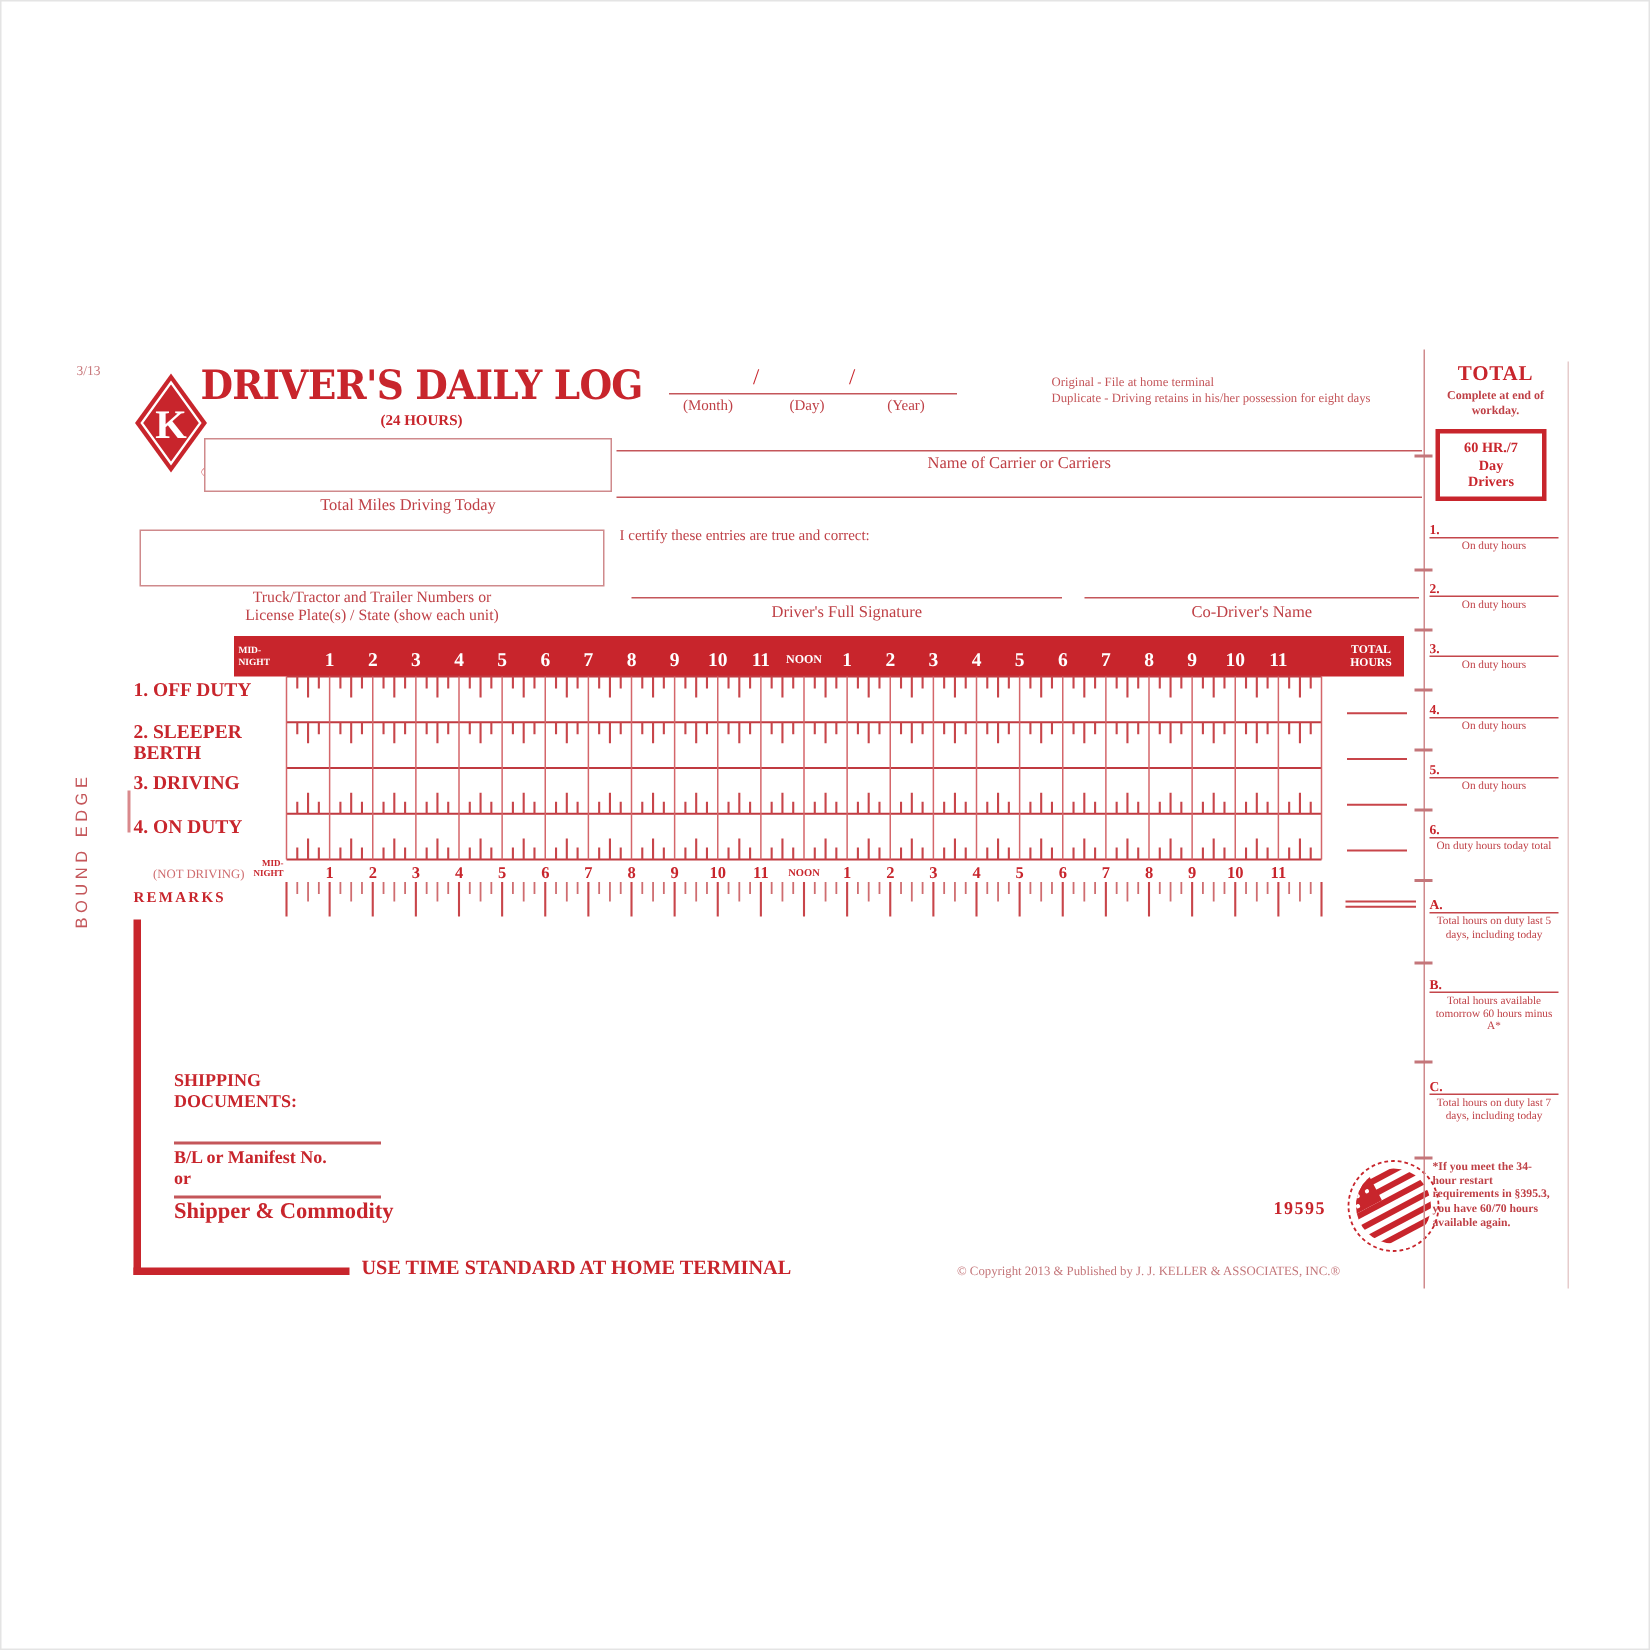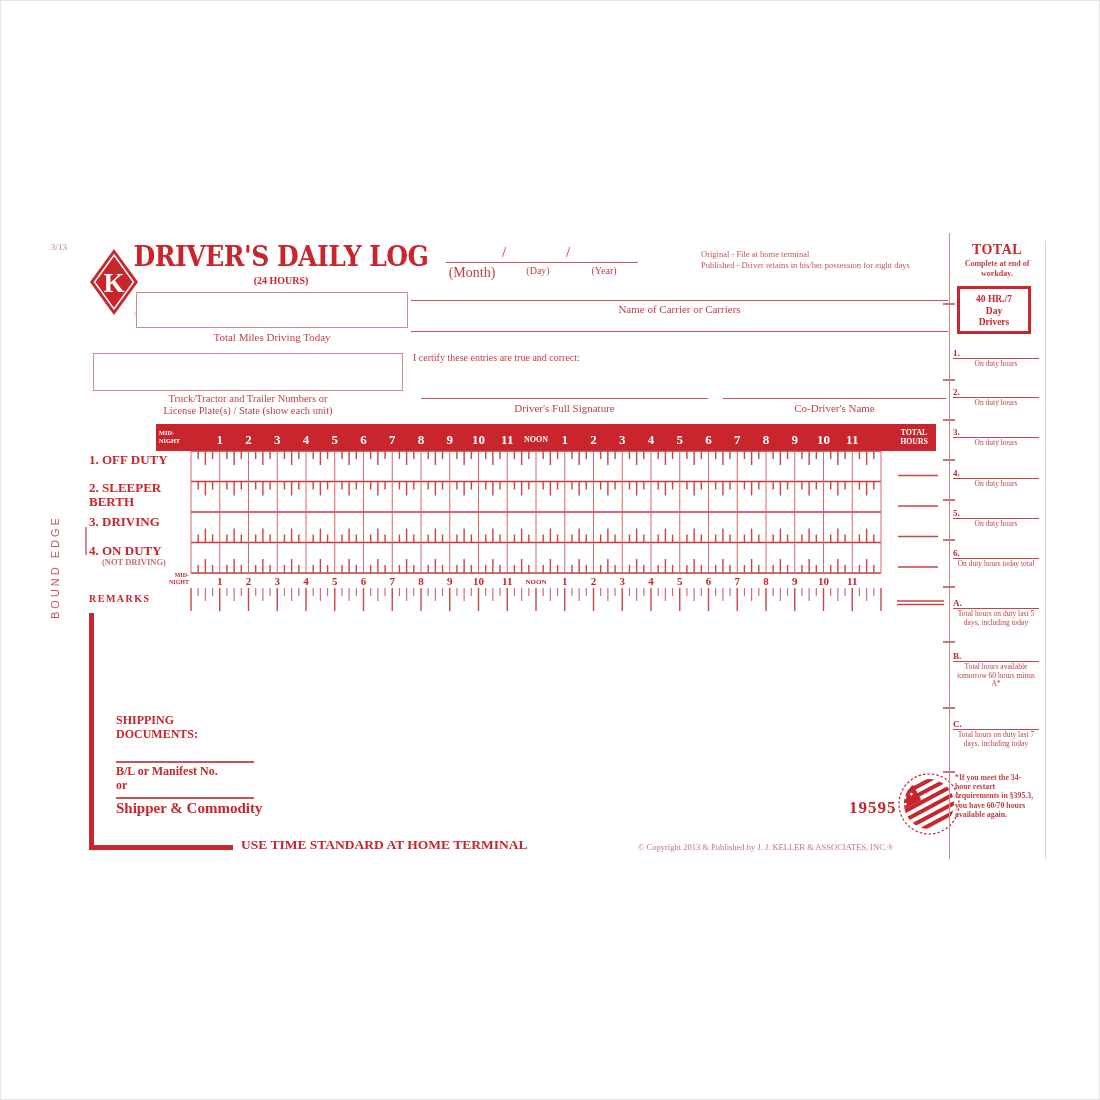--- a/index.html
+++ b/index.html
@@ -38,28 +38,28 @@
     </svg>
   </div>
 
   <div class="abs form-title ctr" style="left:130px;top:241px;width:300px;white-space:nowrap">DRIVER'S DAILY LOG</div>
   <div class="abs ctr" style="left:130px;top:274px;width:300px;font-size:10px;color:#c8252c;font-weight:bold">(24 HOURS)</div>
 
   <div class="abs" style="left:445px;top:242px;width:192px;height:36px">
     <div class="abs" style="left:0;top:19px;width:192px;height:1px;background:#c4565a"></div>
     <div class="abs" style="left:56px;top:1px;font-size:15px;color:#c8252c">/</div>
     <div class="abs" style="left:120px;top:1px;font-size:15px;color:#c8252c">/</div>
-    <div class="abs ctr lbl" style="left:-6px;top:22px;width:64px;font-size:14px">(Month)</div>
+    <div class="abs ctr lbl" style="left:-6px;top:22px;width:64px;font-size:10px">(Month)</div>
     <div class="abs ctr lbl" style="left:60px;top:22px;width:64px;font-size:10px">(Day)</div>
     <div class="abs ctr lbl" style="left:126px;top:22px;width:64px;font-size:10px">(Year)</div>
   </div>
 
   <div class="abs" style="left:700px;top:248px;font-size:8.5px;color:#c4565a;line-height:11px">
     <div>Original - File at home terminal</div>
-    <div>Published - Driver retains in his/her possession for eight days</div>
+    <div>Duplicate - Driving retains in his/her possession for eight days</div>
   </div>
 
   <div class="boxfield" style="left:135px;top:291px;width:272px;height:36px"></div>
   <div class="abs ctr lbl" style="left:135px;top:330px;width:272px">Total Miles Driving Today</div>
 
   <div class="hair" style="left:410px;top:299px;width:537px;background:#c4565a"></div>
   <div class="abs ctr lbl" style="left:410px;top:302px;width:537px">Name of Carrier or Carriers</div>
   <div class="abs" style="left:410px;top:282px;width:537px;height:17px"></div>
   <div class="hair" style="left:410px;top:330px;width:537px;background:#c4565a"></div>
   <div class="abs" style="left:410px;top:314px;width:537px;height:16px"></div>
@@ -73,21 +73,21 @@
   <div class="abs" style="left:420px;top:378px;width:287px;height:19px"></div>
   <div class="abs ctr lbl" style="left:420px;top:401px;width:287px">Driver's Full Signature</div>
   <div class="hair" style="left:722px;top:397px;width:223px;background:#c4565a"></div>
   <div class="abs" style="left:722px;top:378px;width:223px;height:19px"></div>
   <div class="abs ctr lbl" style="left:722px;top:401px;width:223px">Co-Driver's Name</div>
 
   <div class="abs" style="left:88px;top:450px;width:100px;height:124px" id="grid-row-labels">
       <div class="abs rowlab" style="left: 0px; top: 2px; width: 100px;">1. OFF DUTY</div>
       <div class="abs rowlab" style="left: 0px; top: 30px; width: 100px;">2. SLEEPER BERTH</div>
       <div class="abs rowlab" style="left: 0px; top: 64px; width: 100px;">3. DRIVING</div>
-      <div class="abs rowlab" style="left: 0px; top: 93px; width: 100px;">4. ON DUTY<div style="font-weight: bold; font-size: 8.5px; color: rgb(207, 109, 112); margin-left: 13px; line-height: 9px;">(NOT DRIVING)</div></div>
+      <div class="abs rowlab" style="left: 0px; top: 93px; width: 100px;">4. ON DUTY<div style="font-weight: normal; font-size: 8.5px; color: rgb(207, 109, 112); margin-left: 13px; line-height: 9px; margin-top: 20px;">(NOT DRIVING)</div></div>
     </div>
 
   <div class="abs" style="left:155px;top:423px;width:793px;height:192px">
     <svg id="duty-chart" width="793" height="192" viewBox="0 0 793 192">
         <rect x="0" y="0" width="780" height="27" fill="#c8252c"></rect>
         <text x="3" y="11" font-size="6.3" font-weight="bold" fill="#fff">MID-</text>
         <text x="3" y="19" font-size="6.3" font-weight="bold" fill="#fff">NIGHT</text>
         <text x="63.75" y="20" font-size="13" font-weight="bold" fill="#fff" text-anchor="middle">1</text>
         <text x="92.5" y="20" font-size="13" font-weight="bold" fill="#fff" text-anchor="middle">2</text>
         <text x="121.25" y="20" font-size="13" font-weight="bold" fill="#fff" text-anchor="middle">3</text>
@@ -577,21 +577,21 @@
     <div>DOCUMENTS:</div>
   </div>
   <div class="hair" style="left:115px;top:760px;width:138px;background:#c4565a;height:1.5px"></div>
   <div class="abs" style="left:115px;top:740px;width:138px;height:20px"></div>
   <div class="abs boldred" style="left:115px;top:763px;font-size:12px">B/L or Manifest No.</div>
   <div class="abs boldred" style="left:115px;top:777px;font-size:12px">or</div>
   <div class="hair" style="left:115px;top:796px;width:138px;background:#c4565a;height:1.5px"></div>
   <div class="abs" style="left:115px;top:778px;width:138px;height:18px"></div>
   <div class="abs boldred" style="left:115px;top:799px;font-size:15px">Shipper &amp; Commodity</div>
 
-  <div class="abs boldred" style="left:848px;top:797px;font-size:17px;letter-spacing:1px">19595</div>
+  <div class="abs boldred" style="left:848px;top:797px;font-size:12px;letter-spacing:1px">19595</div>
   <div class="abs" style="left:895px;top:770px;width:66px;height:66px">
     <svg width="66" height="66" viewBox="0 0 66 66">
       <defs>
           <clipPath id="cp">
             <circle cx="33" cy="33" r="25"></circle>
           </clipPath>
         </defs>
       <circle cx="33" cy="33" r="30" fill="none" stroke="#c8252c" stroke-width="1.2" stroke-dasharray="2.5 2"></circle>
       <g clip-path="url(#cp)">
         <g transform="rotate(-28 33 33)">
@@ -630,21 +630,21 @@
       <div class="tick" style="left: 942px; top: 585px;"></div>
       <div class="tick" style="left: 942px; top: 640px;"></div>
       <div class="tick" style="left: 942px; top: 706px;"></div>
       <div class="tick" style="left: 942px; top: 770px;"></div>
     </div>
 
   <aside class="abs" style="left:950px;top:235px;width:92px;height:625px">
     <div class="abs ctr boldred" style="left:0;top:6px;width:92px;font-size:14px;letter-spacing:.5px">TOTAL</div>
     <div class="abs ctr" style="left:8px;top:23px;width:76px;font-size:8px;font-weight:bold;color:#bf4046;line-height:9.5px">Complete at end of workday.</div>
     <div class="abs ctr" style="left:6px;top:50px;width:74px;height:48px;border:3px solid #c8252c;font-weight:bold;font-size:9.5px;line-height:11.5px;padding-top:5px;color:#c8252c">
-      <div>40 HR./7</div>
+      <div>60 HR./7</div>
       <div>Day</div>
       <div>Drivers</div>
     </div>
     <div id="recap-lines" class="abs" style="left:0;top:0;width:92px;height:625px">
         <div class="rl" style="top: 122px;">
           <span class="num">1.</span>
           <div class="rule"></div>
           <div class="rlab">On duty hours</div>
         </div>
         <div class="rl" style="top: 161px;">

